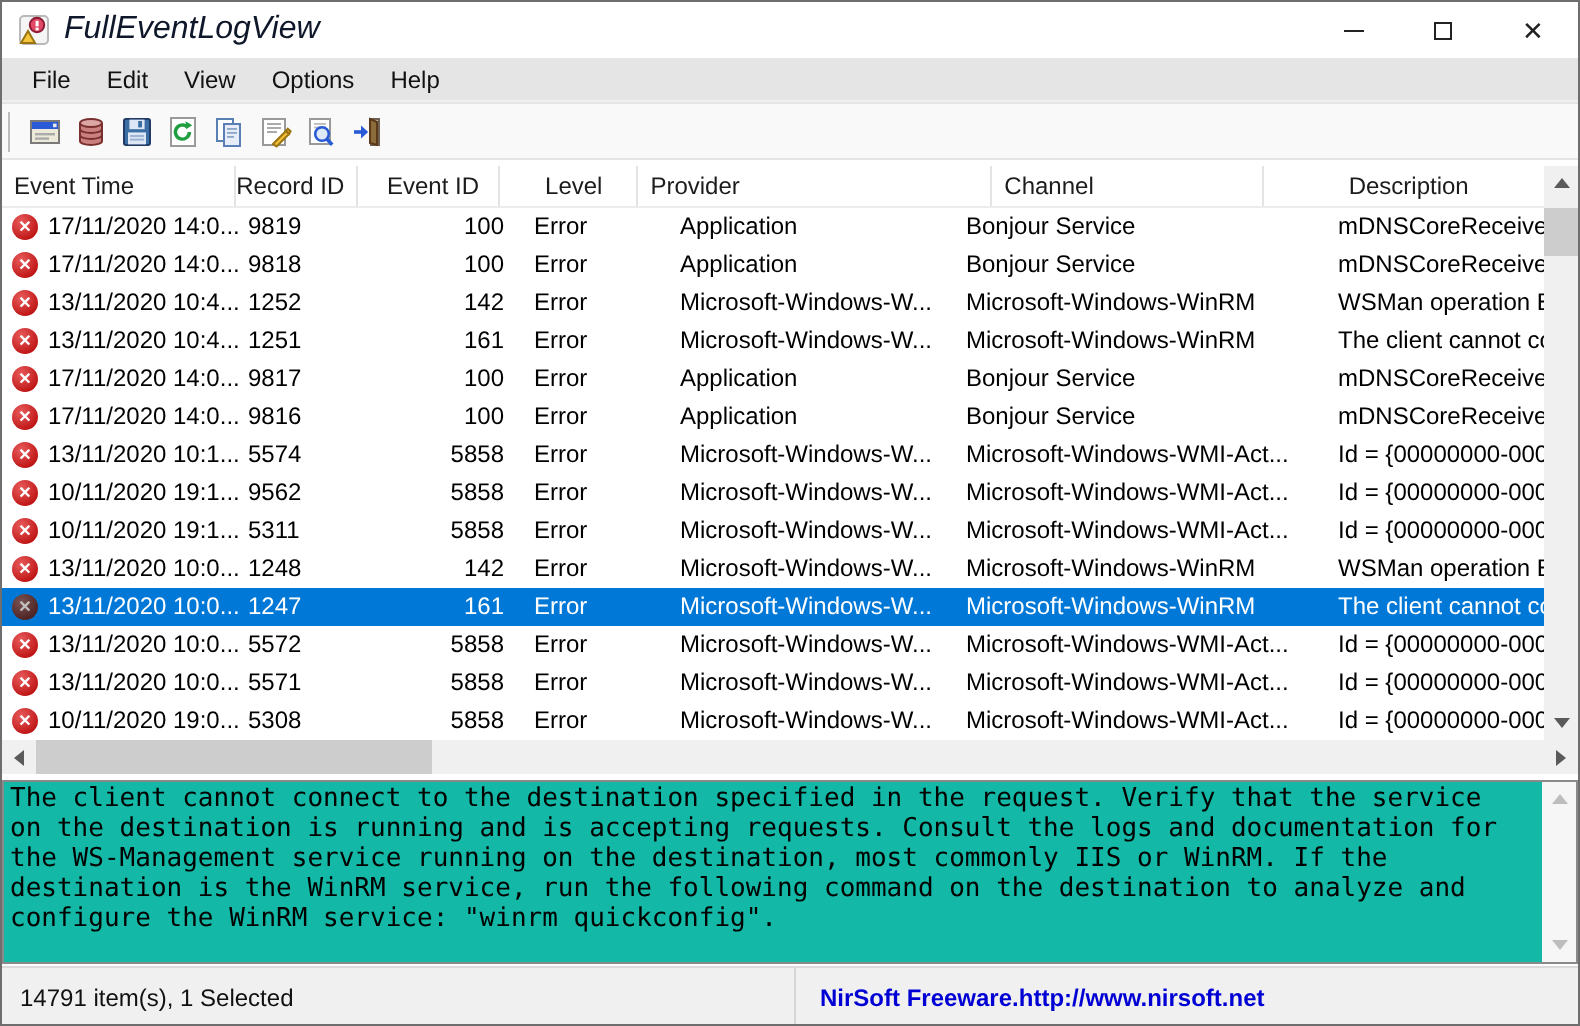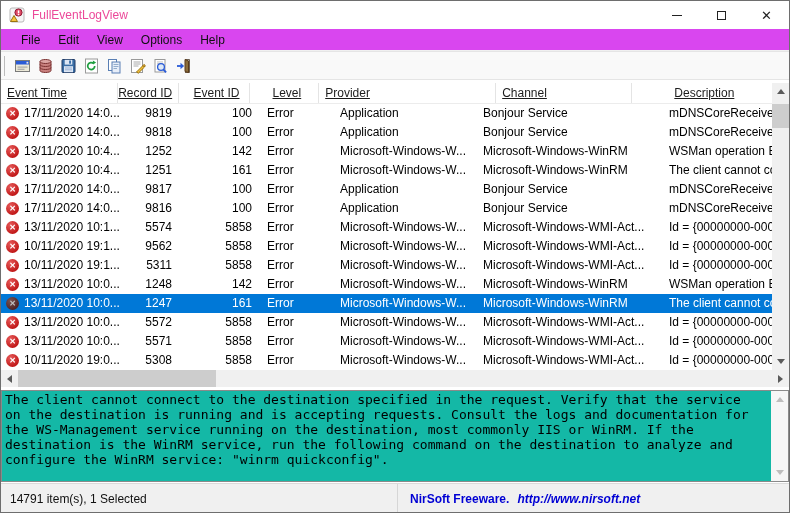--- a/index.html
+++ b/index.html
@@ -3,48 +3,48 @@
 <meta charset="utf-8">
 <style>
   * { box-sizing: border-box; margin: 0; padding: 0; }
   html,body { width:790px; height:513px; }
   body { font-family:"Liberation Sans", sans-serif; font-size:12px; color:#111; background:#fff; }
   .window { width:790px; height:513px; border:1px solid #6e6e6e; background:#fff; display:flex; flex-direction:column; overflow:hidden; }
 
   
   .titlebar { height:28px; flex:none; display:flex; align-items:center; background:#fff; padding-left:8px; }
   .app-icon { width:16px; height:16px; flex:none; margin-right:7px; }
-  .title-text { font-size:12px; color:#ec4899; }
+  .title-text { font-size:16px; color:#0f172a;font-style:italic; }
   .win-controls { margin-left:auto; display:flex; height:28px; }
   .win-btn { width:45px; height:28px; display:flex; align-items:center; justify-content:center; }
   .glyph-min { width:10px; height:1px; background:#222; display:block; }
   .glyph-max { width:9px; height:9px; border:1px solid #222; display:block; }
   .glyph-close { font-size:13px; color:#222; line-height:1; }
 
   
-  .menubar { height:22px; flex:none; display:flex; align-items:center; background:#d946ef; border-bottom:1px solid #f0f0f0; padding-left:11px; }
+  .menubar { height:22px; flex:none; display:flex; align-items:center; background:#e5e5e5; border-bottom:1px solid #f0f0f0; padding-left:6px; }
   .menu-item { padding:3px 9px; color:#111; }
 
   
   .toolbar { height:29px; flex:none; display:flex; align-items:center; background:#f9f9f9; border-top:1px solid #e5e5e5; border-bottom:1px solid #e5e5e5; }
   .gripper { width:1px; height:20px; background:#bcbcbc; margin:0 6px 0 3px; flex:none; }
   .tb-btn { width:23px; height:24px; display:flex; align-items:center; justify-content:center; flex:none; }
   .tb-btn svg { width:17px; height:16px; }
 
   
   .list { height:304px; flex:none; position:relative; background:#fff; margin-top:3px; }
   .header-row { display:flex; height:21px; line-height:20px; background:#fff; border-bottom:1px solid #ececec; color:#1c1c1c; width:773px; }
-  .hc { border-right:1px solid #e4e4e4; overflow:hidden; white-space:nowrap;text-decoration:underline; }
+  .hc { border-right:1px solid #e4e4e4; overflow:hidden; white-space:nowrap; }
   .hc-left { padding-left:6px; }
   .hc-right { text-align:right; padding-right:9px; }
   .tr { display:flex; height:19px; line-height:19px; width:773px; color:#000; }
   .tr.selected { background:#0078d7; color:#fff; }
   .td { overflow:hidden; white-space:nowrap; }
   .c-time    { width:123px; display:flex; align-items:center; padding-left:2px; }
-  .c-record  { width:63px;  text-align:right; padding-right:15px; }
+  .c-record  { width:63px;  text-align:left; padding-right:15px; }
   .c-event   { width:74px;  text-align:right; padding-right:9px; }
   .c-level   { width:73px;  padding-left:6px; }
   .c-channel { width:143px; padding-left:6px; }
   .c-provider{ width:186px; padding-left:6px; }
   .c-desc    { width:111px; padding-left:6px; }
   .h-level { display:flex; align-items:center; padding-left:6px; }
   .sort-icon { width:0; height:0; border-left:4px solid transparent; border-right:4px solid transparent; border-bottom:5px solid #a8a8a8; margin-left:22px; }
   .err-icon { width:13px; height:13px; border-radius:50%; flex:none; background:radial-gradient(circle at 35% 30%, #e85b5b, #bf1515 75%); color:#fff; font-size:8px; font-weight:bold; display:inline-flex; align-items:center; justify-content:center; margin:0 5px 0 3px; line-height:1; }
   .tr.selected .err-icon { filter:saturate(0.35) brightness(0.75); }
   .cell-text { overflow:hidden; white-space:nowrap; }
@@ -70,21 +70,21 @@
   .ds-up, .ds-down { position:absolute; left:0; width:17px; height:17px; display:flex; align-items:center; justify-content:center; }
   .ds-up { top:0; } .ds-down { bottom:0; }
   .ds-up .arr-up { border-bottom-color:#bdbdbd; }
   .ds-down .arr-down { border-top-color:#bdbdbd; }
 
   
   .statusbar { height:30px; flex:none; margin-top:1px; background:#f0f0f0; border-top:1px solid #dadada; display:flex; align-items:center; }
   .status-left { width:396px; flex:none; padding-left:9px; color:#111; }
   .status-right { flex:1; border-left:1px solid #d6d6d6; padding-left:12px; height:100%; display:flex; align-items:center; font-weight:bold; }
   .brand { color:#0000d4; }
-  .status-url { color:#0000d4; text-decoration:none; margin-left:8px;font-style:italic; }
+  .status-url { color:#0000d4; text-decoration:none; margin-left:0; }
 </style>
 </head>
 <body>
 
 <div class="window">
 
   <div class="titlebar">
     <span class="app-icon">
       <svg viewBox="0 0 16 16" width="16" height="16">
         <rect x="1" y="1" width="14" height="14" rx="2" fill="#f5f5f5" stroke="#b9b9b9"></rect>

